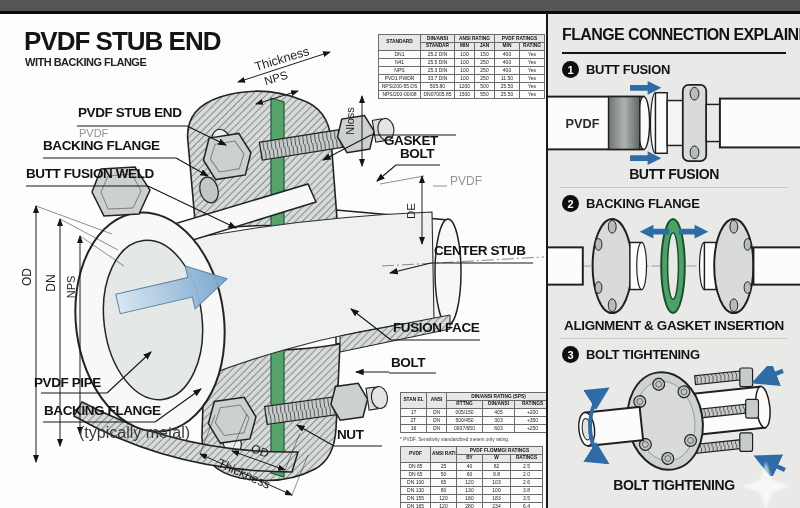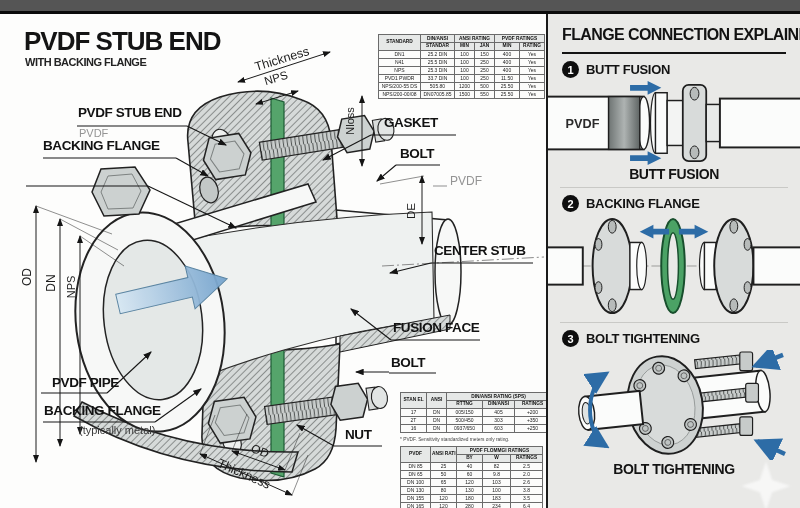--- a/index.html
+++ b/index.html
@@ -163,30 +163,31 @@
           <path d="M155,408 L201,375" marker-end="url(#ah)"></path>
       </g>
     </svg>
 
     <div id="main-title">PVDF STUB END</div>
     <div id="main-sub">WITH BACKING FLANGE</div>
 
     <div class="lbl" style="left:78px;top:91px">PVDF STUB END</div>
     <div class="lbl-sub" style="left:79px;top:113px">PVDF</div>
     <div class="lbl" style="left:43px;top:124px">BACKING FLANGE</div>
-    <div class="lbl" style="left:384px;top:101px">GASKET</div>
+    <div class="lbl" style="left:26px;top:152px">BUTT FUSION WELD</div>
+    <div class="lbl" style="left:384px;top:119px">GASKET</div>
     <div class="lbl" style="left:400px;top:132px">BOLT</div>
     <div class="lbl-sub" style="left:450px;top:160px;font-size:12px">PVDF</div>
     <div class="lbl" style="left:434px;top:229px">CENTER STUB</div>
     <div class="lbl" style="left:393px;top:306px">FUSION FACE</div>
     <div class="lbl" style="left:391px;top:341px">BOLT</div>
-    <div class="lbl" style="left:345px;top:413px">NUT</div>
-    <div class="lbl" style="left:52px;top:361px">PVDF PIPE</div>
+    <div class="lbl" style="left:337px;top:413px">NUT</div>
+    <div class="lbl" style="left:34px;top:361px">PVDF PIPE</div>
     <div class="lbl" style="left:44px;top:389px">BACKING FLANGE</div>
-    <div class="lbl-sub" style="left:79px;top:410px;font-size:11px;color:#3a3a3a">(typically metal)</div>
+    <div class="lbl-sub" style="left:79px;top:410px;font-size:16px;color:#3a3a3a">(typically metal)</div>
 
     <div class="dim" style="left:282px;top:45px;--r:-17deg;font-size:12.5px">Thickness</div>
     <div class="dim" style="left:276px;top:64px;--r:-17deg;font-size:11.5px">NPS</div>
     <div class="dim" style="left:350px;top:107px;--r:-90deg;font-size:11px">Nloss</div>
     <div class="dim" style="left:411px;top:197px;--r:-90deg;font-size:11.5px">DE</div>
     <div class="dim" style="left:27px;top:263px;--r:-90deg">OD</div>
     <div class="dim" style="left:51px;top:269px;--r:-90deg">DN</div>
     <div class="dim" style="left:71px;top:273px;--r:-90deg;font-size:11px">NPS</div>
     <div class="dim" style="left:260px;top:437px;--r:19deg">OD</div>
     <div class="dim" style="left:244px;top:460px;--r:24deg;font-size:12.5px">Thickness</div>
@@ -434,20 +435,21 @@
       <rect x="158" y="28" width="12" height="48" fill="#fbfcfb" stroke="#1f1f1f" stroke-width="1.5"></rect>
       <ellipse cx="188" cy="52" rx="20" ry="48" fill="#d8dbda" stroke="#1f1f1f" stroke-width="2"></ellipse>
       <ellipse cx="188" cy="12" rx="4" ry="6.5" fill="#b7bbba" stroke="#1f1f1f"></ellipse>
       <ellipse cx="188" cy="92" rx="4" ry="6.5" fill="#b7bbba" stroke="#1f1f1f"></ellipse>
       <ellipse cx="202" cy="30" rx="3.5" ry="6" fill="#b7bbba" stroke="#1f1f1f"></ellipse>
       <ellipse cx="202" cy="74" rx="3.5" ry="6" fill="#b7bbba" stroke="#1f1f1f"></ellipse>
       <rect x="208" y="33" width="50" height="38" fill="#fbfcfb" stroke="#1f1f1f" stroke-width="2"></rect>
       <polygon points="122,14 106,14 106,10 92,17 106,24 106,20 122,20" fill="#2d6ca6"></polygon>
       <polygon points="132,14 148,14 148,10 162,17 148,24 148,20 132,20" fill="#2d6ca6"></polygon>
     </svg>
+    <div class="caption" style="font-size:13.5px">ALIGNMENT &amp; GASKET INSERTION</div>
 
     <div class="rp-div"></div>
 
     <div class="step-head">
       <span class="step-num">3</span>
       <span class="step-label">BOLT TIGHTENING</span>
     </div>
     <svg class="illus" height="110" viewBox="0 0 254 112">
       <defs>
         <pattern id="thr2" width="4" height="12" patternUnits="userSpaceOnUse">

